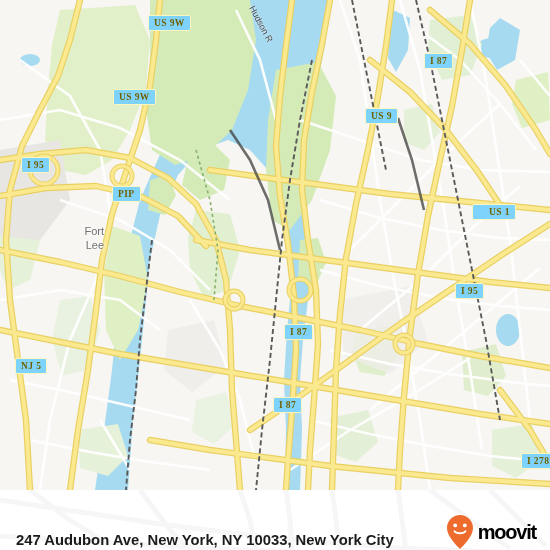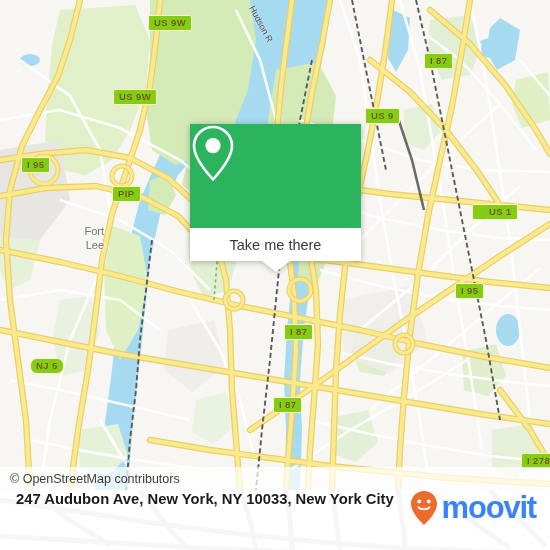--- a/index.html
+++ b/index.html
@@ -16,31 +16,31 @@
   .map {
     position:absolute; left:0; top:0; width:550px; height:490px;
     background:#f5f3ee;
     overflow:hidden;
   }
   .map svg { position:absolute; left:0; top:0; }
 
   
   .shield {
     position:absolute;
-    background:#84cc16;
+    background:#7dd3fc;
     border:1.6px solid #fbf5c0;
     border-radius:2px;
     color:#6b6100;
     font-size:9.5px;
     font-weight:bold;
     letter-spacing:.4px;
     padding:1.5px 5px 2px 5px;
     line-height:10px;
     white-space:nowrap;
-    font-family:Liberation Sans, sans-serif;
+    font-family:Liberation Serif, serif;
     text-shadow:0 0 1px rgba(255,255,255,.2);
   }
   .citylabel {
     position:absolute;
     color:#6f6f70;
     font-size:11px;
     line-height:14px;
     text-align:right;
     font-family:"Liberation Sans", sans-serif;
     text-shadow:0 0 3px #fff,0 0 3px #fff,0 0 2px #fff;
@@ -98,35 +98,35 @@
   }
 
   
   .footer {
     position:absolute; left:0; top:490px; width:550px; height:60px;
     background:#ffffff; overflow:hidden;
   }
   .footer-watermark { position:absolute; left:0; top:-490px; opacity:.07; }
   .footer-inner {
     position:relative; height:60px;
-    display:flex; align-items:flex-start; justify-content:space-between;
+    display:flex; align-items:flex-end; justify-content:space-between;
     padding:0 14px 0 16px;
   }
   .addr {
     color:#1b1b1b;
     font-size:14.8px;
     font-weight:bold;
     line-height:19px;
     max-width:385px;
     font-family:"Liberation Sans", sans-serif;
   }
   .brand { display:flex; align-items:center; gap:3px; flex:0 0 auto; }
   .brand-word {
-    color:#3b82f6;
-    font-size:31px;
+    color:#000000;
+    font-size:20px;
     font-weight:bold;
     letter-spacing:-1.2px;
     line-height:30px;
     font-family:"Liberation Sans", sans-serif;
   }
 </style>
 </head>
 <body>
 
 <div id="app">
@@ -283,45 +283,30 @@
 
     <div class="shield" style="left:148px;top:15px;">US 9W</div>
     <div class="shield" style="left:113px;top:89px;">US 9W</div>
     <div class="shield" style="left:424px;top:53px;">I 87</div>
     <div class="shield" style="left:318px;top:108px;margin-left:47px;">US 9</div>
     <div class="shield" style="left:21px;top:157px;">I 95</div>
     <div class="shield" style="left:112px;top:157px;margin-top:29px;">PIP</div>
     <div class="shield" style="left:472px;top:204px;padding-left:16px;">US 1</div>
     <div class="shield" style="left:455px;top:283px;">I 95</div>
     <div class="shield" style="left:284px;top:324px;">I 87</div>
-    <div class="shield" style="left:30px;top:358px;border-radius:7px;">NJ 5</div>
+    <div class="shield" style="left:15px;top:358px;">NJ 5</div>
     <div class="shield" style="left:273px;top:397px;">I 87</div>
     <div class="shield" style="left:521px;top:453px;">I 278</div>
 
     <div class="citylabel" style="left:44px;top:224px;width:60px;">Fort
 Lee</div>
 
     <div class="riverlabel" style="left:256px;top:4px;transform:rotate(62deg);transform-origin:left top;">Hudson R</div>
 
-    <div class="card">
-      <div class="card-top">
-        <svg width="46" height="58" viewBox="0 0 46 58">
-          <path d="M23,3 C12.5,3 4,11.4 4,21.8 C4,33.5 18,50 23,55.5 C28,50 42,33.5 42,21.8 C42,11.4 33.5,3 23,3 Z" fill="none" stroke="#ffffff" stroke-width="2.6" stroke-linejoin="round"></path>
-          <circle cx="23" cy="21.6" r="7.6" fill="#ffffff"></circle>
-        </svg>
-      </div>
-      <div class="card-bottom">
-        <span>Take me there</span>
-      </div>
-      <div class="card-tail"></div>
-    </div>
-
-    <div class="attrib">
-      <span>© OpenStreetMap contributors</span>
-    </div>
+
   </div>
 
   <div class="footer">
     <svg class="footer-watermark" width="550" height="550" viewBox="0 0 550 550">
       <g stroke="#8a8a8a" stroke-width="5" fill="none">
         <path d="M30,490 L70,520 L110,545"></path>
         <path d="M140,490 L170,530 L190,550"></path>
         <path d="M240,490 L250,520 L256,550"></path>
         <path d="M286,490 L290,520 L292,550"></path>
         <path d="M332,490 L336,520 L340,550"></path>

